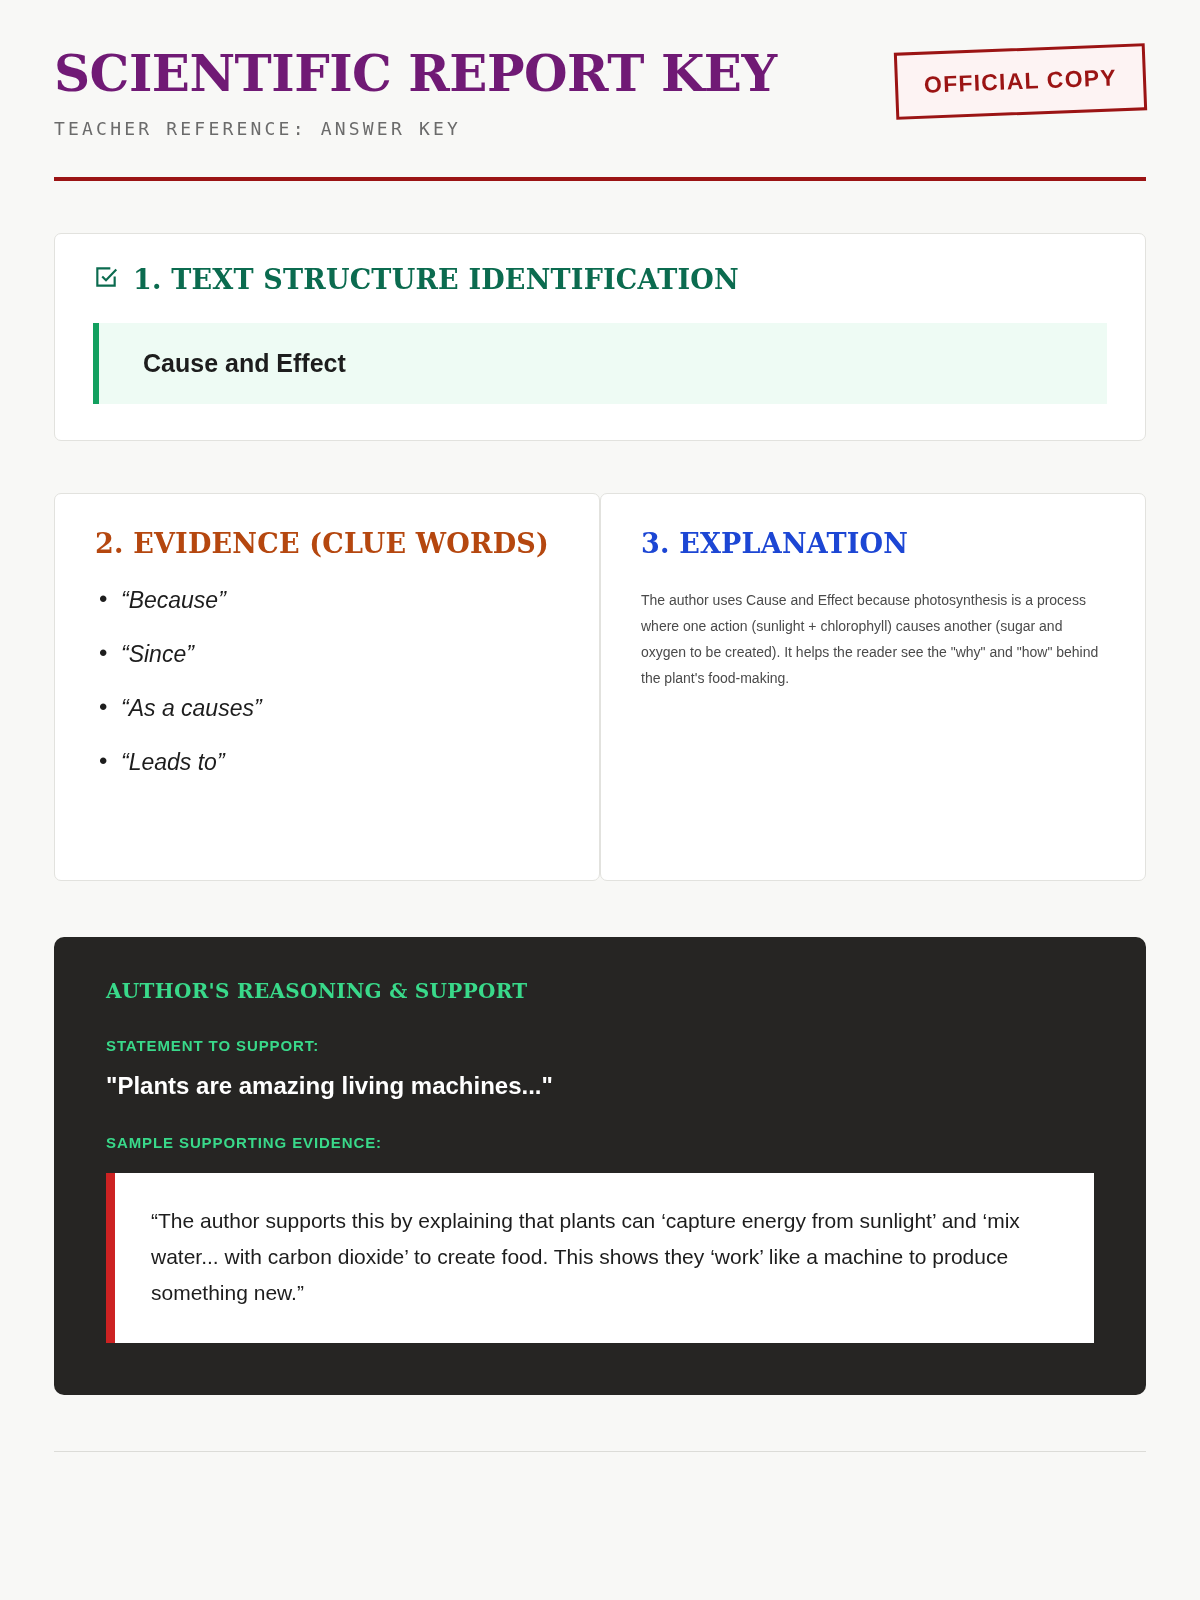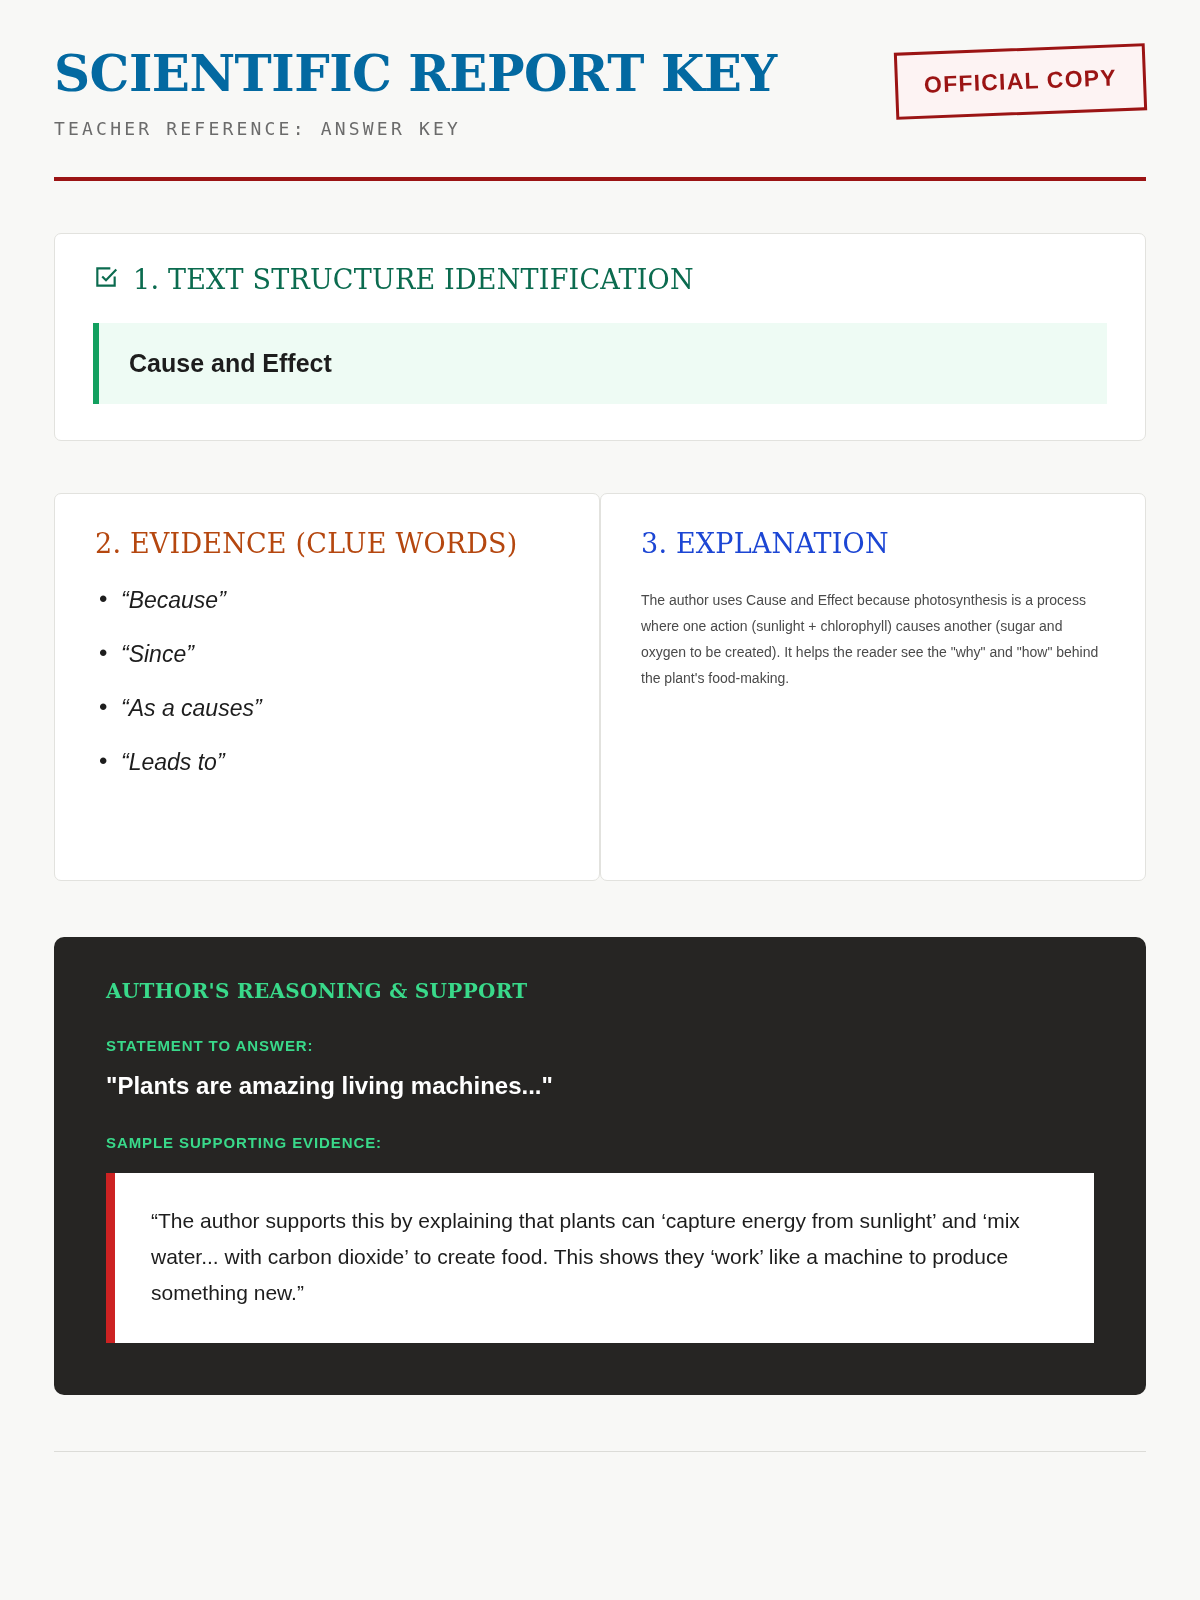--- a/index.html
+++ b/index.html
@@ -25,21 +25,21 @@
     display: flex;
     align-items: flex-start;
     justify-content: space-between;
   }
   .header-left { padding-top: 8px; }
   .doc-title {
     font-family: "DejaVu Serif", "Liberation Serif", serif;
     font-weight: bold;
     font-size: 50px;
     letter-spacing: -0.5px;
-    color: #0369a1;
+    color: #701a75;
     margin: 0;
     line-height: 1.05;
   }
   .doc-subtitle {
     font-family: "DejaVu Sans Mono", "Liberation Mono", monospace;
     font-size: 18px;
     letter-spacing: 3.2px;
     color: #6b6b6b;
     margin-top: 17px;
   }
@@ -64,39 +64,39 @@
 
   
   .card {
     background: #ffffff;
     border: 1px solid #e2e2de;
     border-radius: 7px;
     padding: 32px 38px 36px 38px;
   }
   .card-title {
     font-family: "DejaVu Serif", "Liberation Serif", serif;
-    font-weight: normal;
+    font-weight: bold;
     font-size: 27px;
     margin: 0;
     letter-spacing: 0.2px;
   }
 
   .section1 { margin-top: 52px; padding: 30px 38px 36px 38px; }
   .s1-head {
     display: flex;
     align-items: center;
     gap: 14px;
     color: #0b6b4f;
   }
   .check-icon { display: block; }
   .answer-box {
     margin-top: 28px;
     background: #eefbf4;
     border-left: 6px solid #12a05f;
-    padding: 26px 30px;
+    padding: 26px 44px;
   }
   .answer-text {
     font-size: 25px;
     font-weight: bold;
     color: #1d1d1d;
   }
 
   
   .cols {
     display: flex;
@@ -225,21 +225,21 @@
 
     <div class="card col">
       <h2 class="card-title title-explanation">3. EXPLANATION</h2>
       <p class="explanation-text">The author uses Cause and Effect because photosynthesis is a process where one action (sunlight + chlorophyll) causes another (sugar and oxygen to be created). It helps the reader see the "why" and "how" behind the plant's food-making.</p>
     </div>
 
   </div>
 
   <div class="dark-panel">
     <h2 class="dark-title">AUTHOR'S REASONING &amp; SUPPORT</h2>
-    <div class="dark-label">STATEMENT TO ANSWER:</div>
+    <div class="dark-label">STATEMENT TO SUPPORT:</div>
     <div class="dark-statement">"Plants are amazing living machines..."</div>
     <div class="dark-label">SAMPLE SUPPORTING EVIDENCE:</div>
     <div class="evidence-quote">
       <p>“The author supports this by explaining that plants can ‘capture energy from sunlight’ and ‘mix water... with carbon dioxide’ to create food. This shows they ‘work’ like a machine to produce something new.”</p>
     </div>
   </div>
 
   <hr class="footer-rule">
 
 </div>

